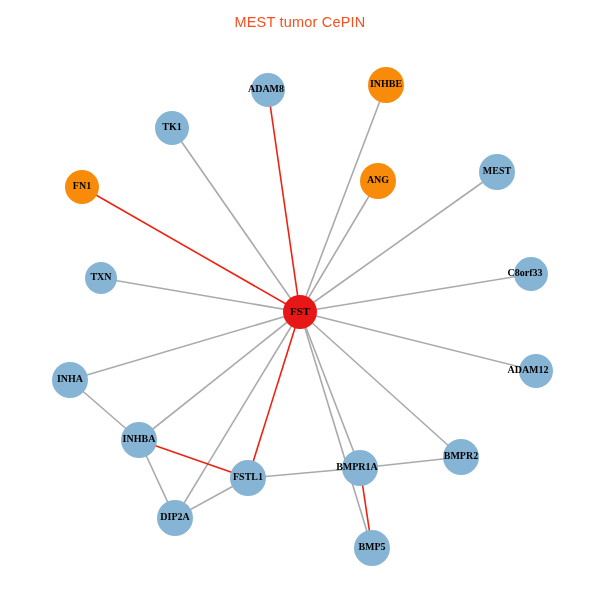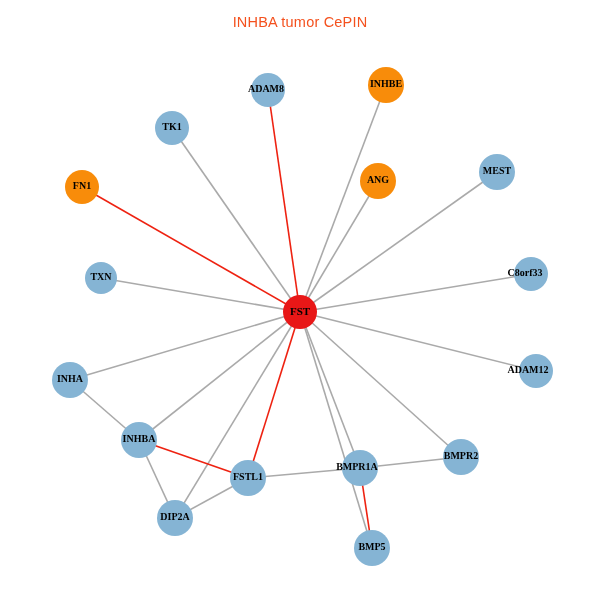--- a/index.html
+++ b/index.html
@@ -46,21 +46,21 @@
     fill: #000000;
     dominant-baseline: middle;
     paint-order: stroke;
   }
 </style>
 </head>
 <body>
 
 <div id="canvas">
 
-  <div id="title">INHBA tumor CePIN</div>
+  <div id="title">MEST tumor CePIN</div>
 
   <svg id="graph" viewBox="0 0 600 600">
     <g id="edge-layer">
         <line x1="300" y1="312" x2="268" y2="90" stroke="#ee2211" stroke-width="1.6" class="edge-line"></line>
         <line x1="300" y1="312" x2="172" y2="128" stroke="#aaaaaa" stroke-width="1.6" class="edge-line"></line>
         <line x1="300" y1="312" x2="386" y2="85" stroke="#aaaaaa" stroke-width="1.6" class="edge-line"></line>
         <line x1="300" y1="312" x2="378" y2="181" stroke="#aaaaaa" stroke-width="1.6" class="edge-line"></line>
         <line x1="300" y1="312" x2="497" y2="172" stroke="#aaaaaa" stroke-width="1.6" class="edge-line"></line>
         <line x1="300" y1="312" x2="82" y2="187" stroke="#ee2211" stroke-width="1.6" class="edge-line"></line>
         <line x1="300" y1="312" x2="101" y2="278" stroke="#aaaaaa" stroke-width="1.6" class="edge-line"></line>

